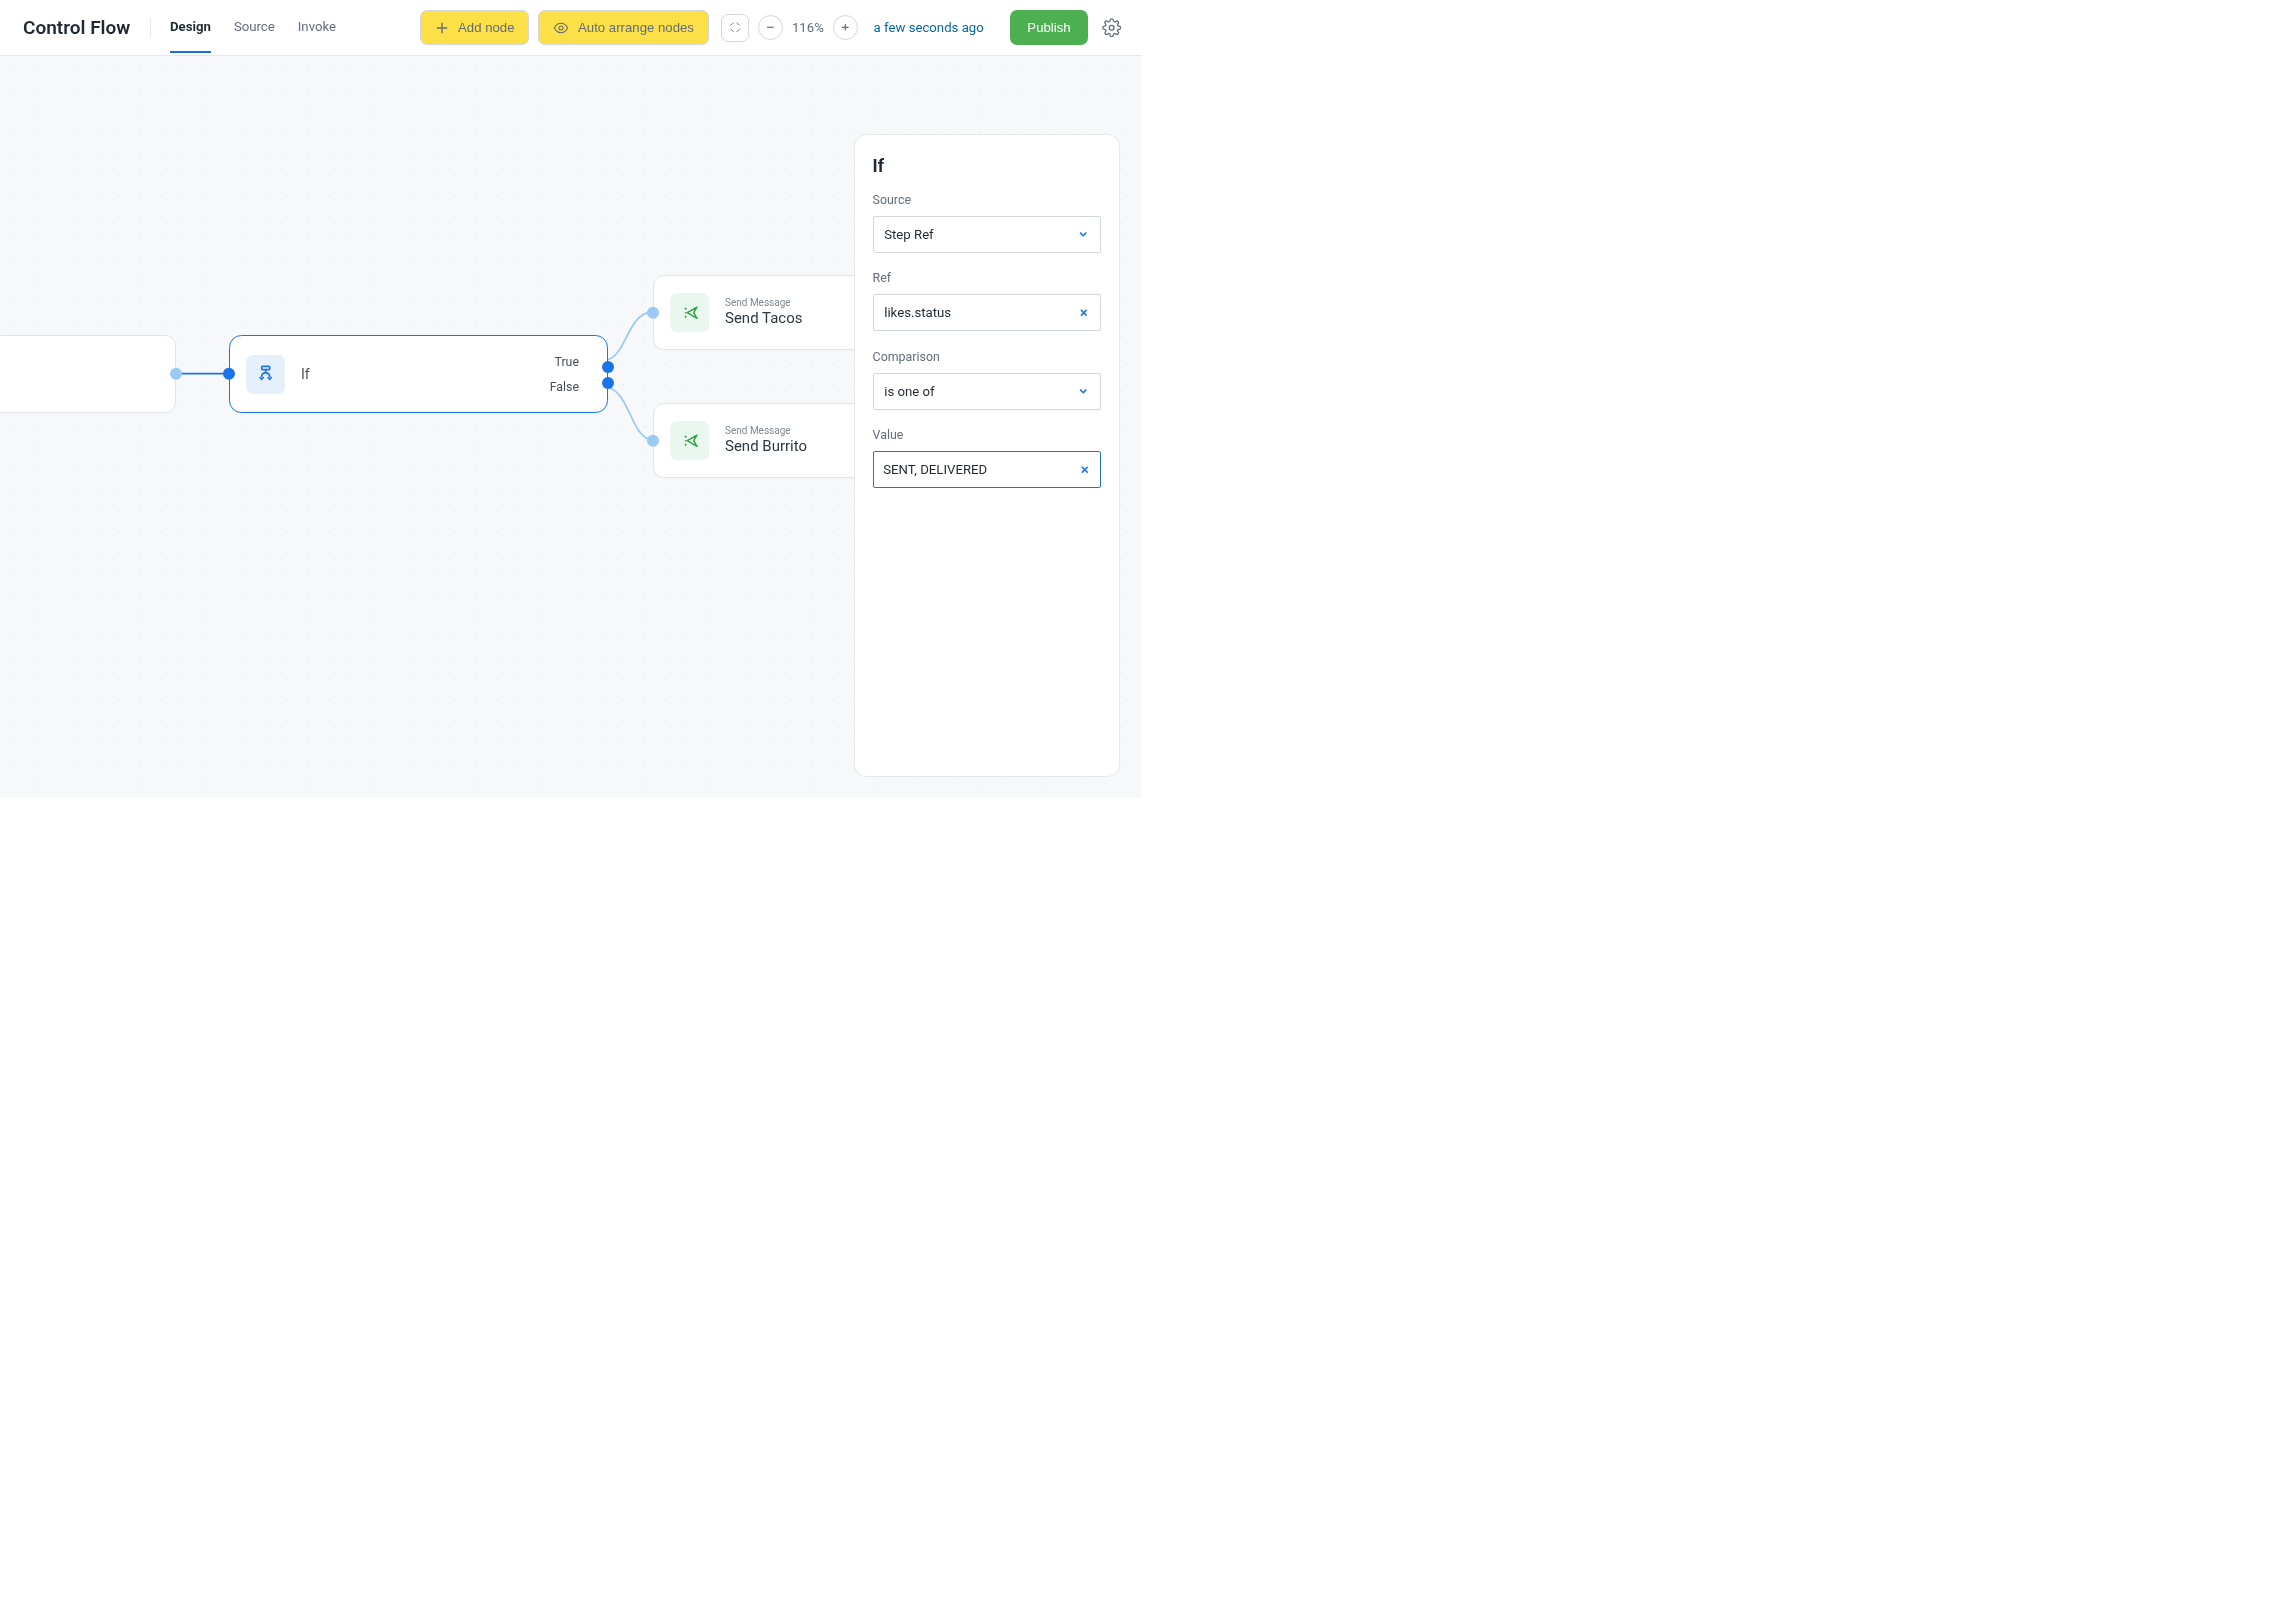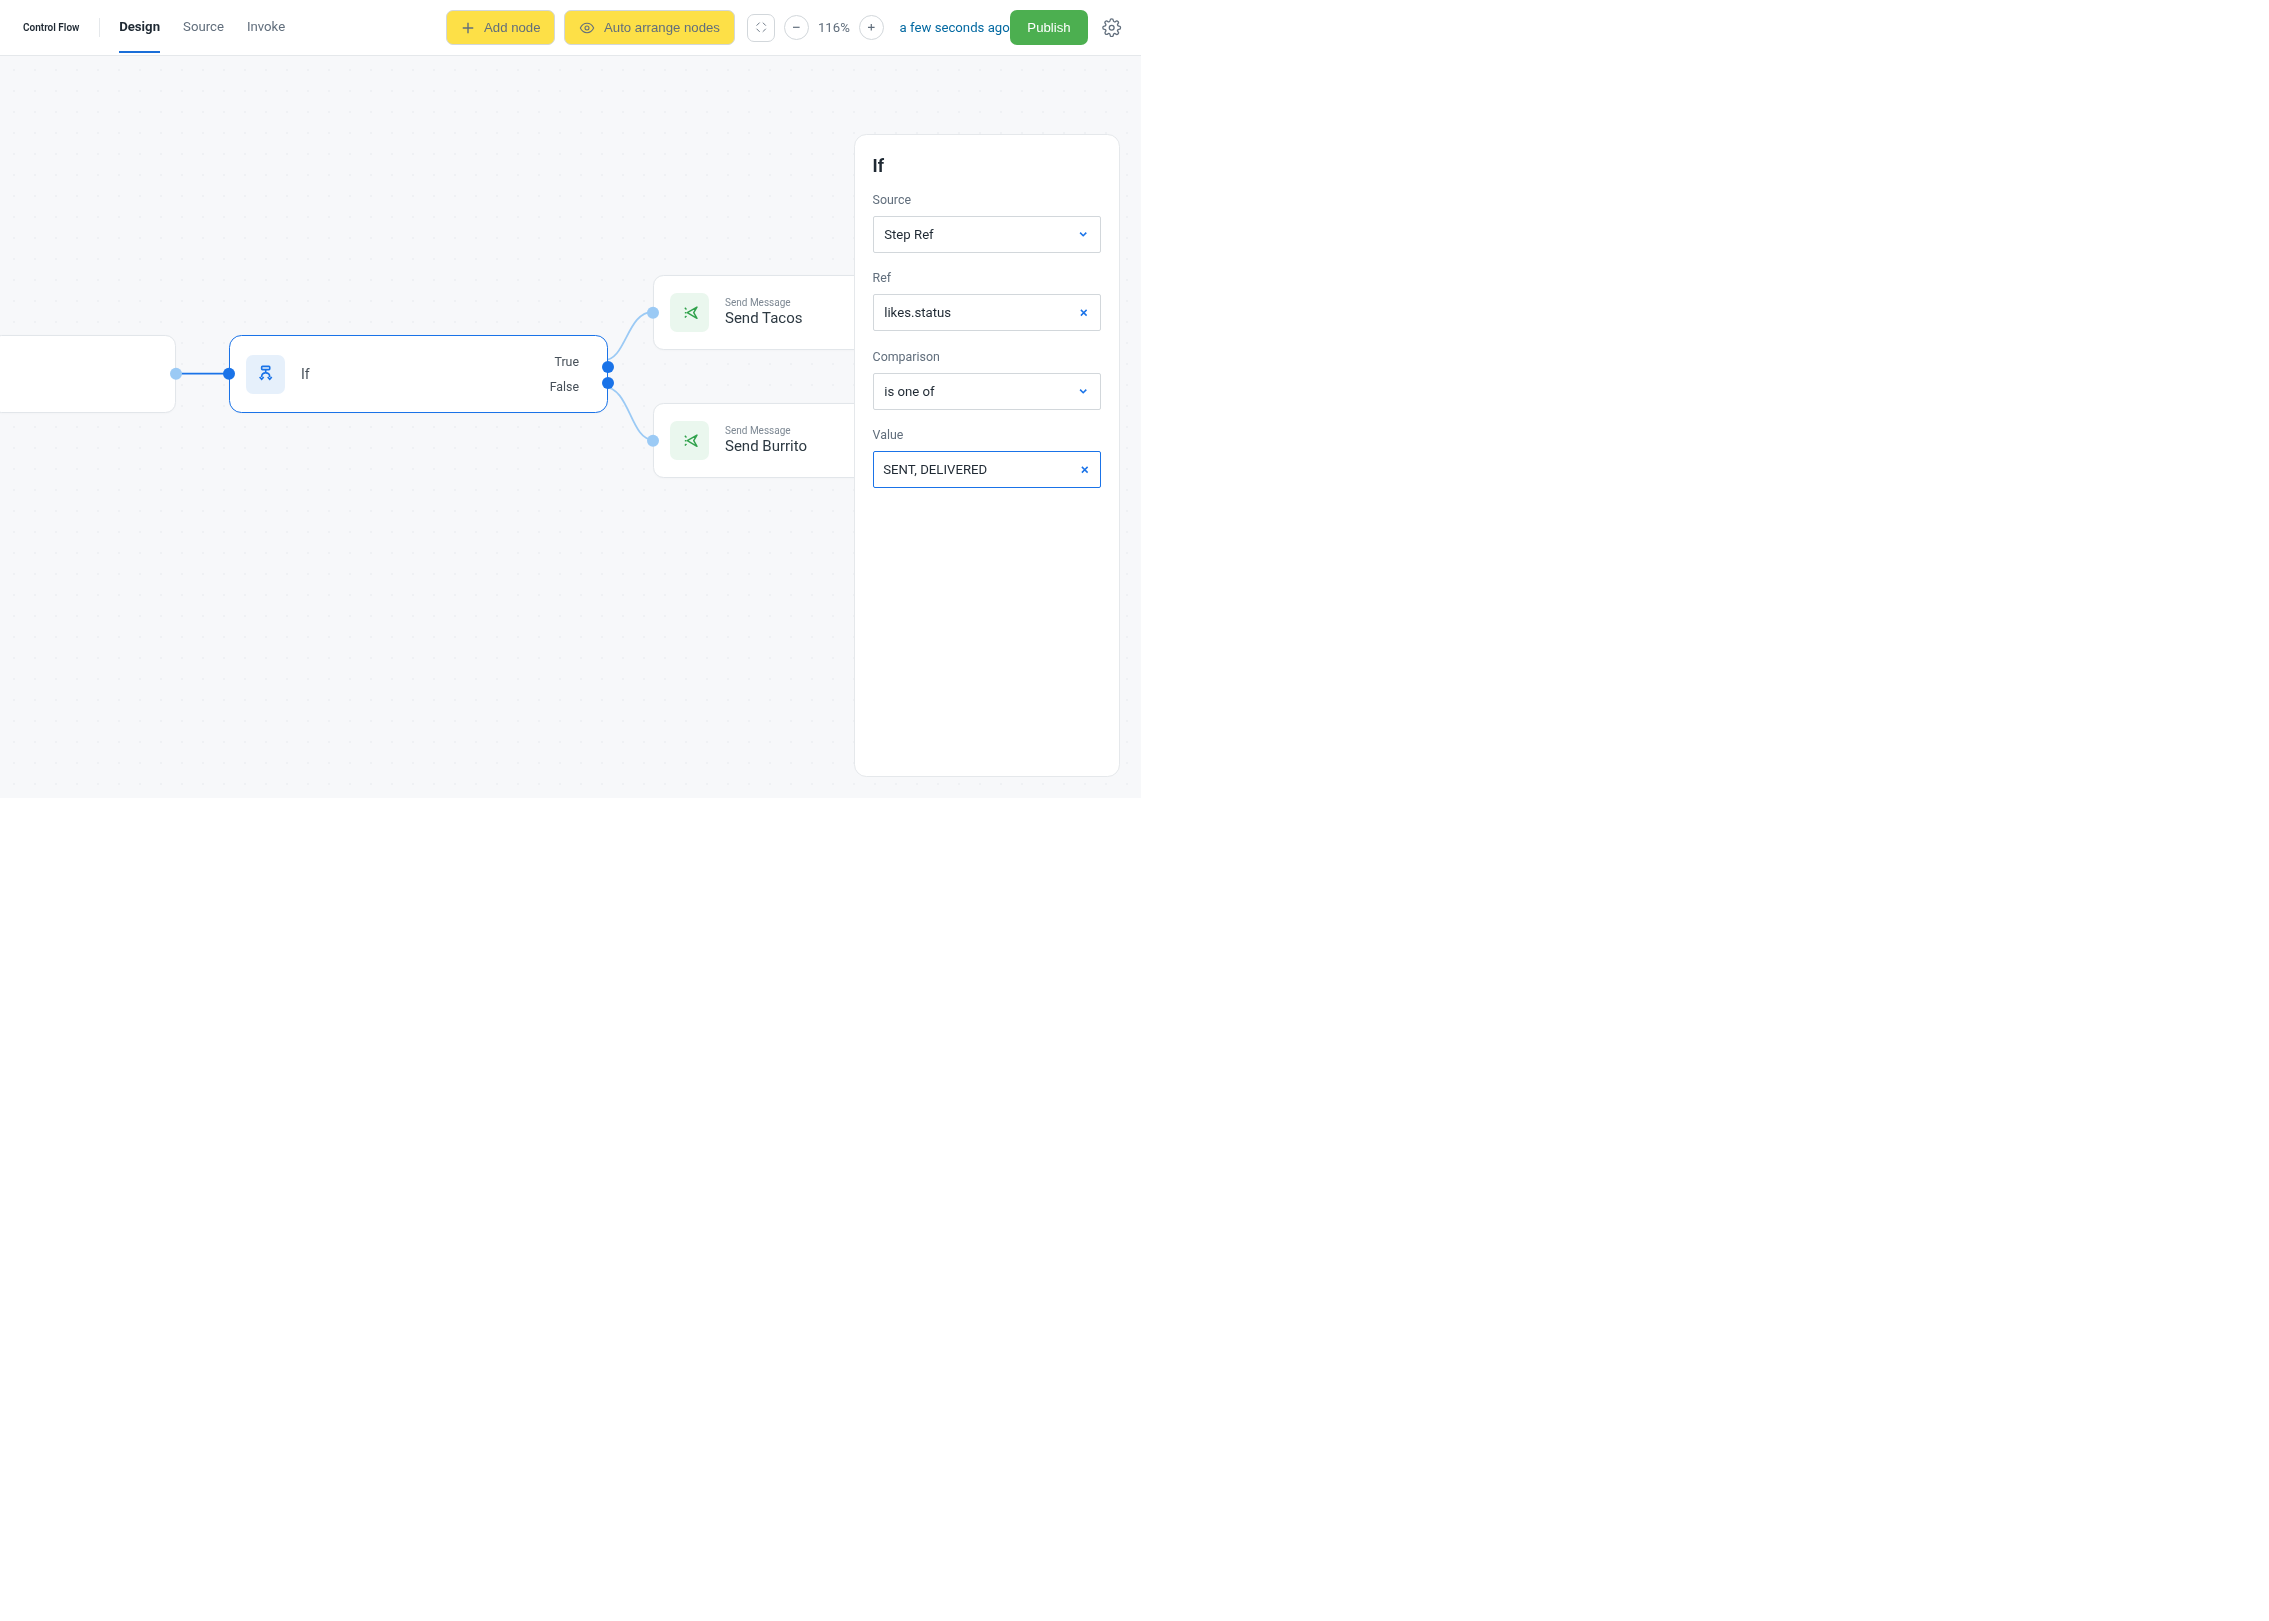--- a/index.html
+++ b/index.html
@@ -18,21 +18,21 @@
     height: 56px;
     display: flex;
     align-items: center;
     padding: 0 19.4px 0 23px;
     border-bottom: 0.9px solid #e5e8eb;
     background: #fff;
     position: relative;
     z-index: 5;
   }
   .app-title {
-    font-size: 10px;
+    font-size: 19px;
     font-weight: 600;
     color: #1f2933;
   }
   .vsep {
     width: 0.9px; height: 19.4px; background: #e5e8eb;
     margin: 0 19.4px;
   }
   .tabs { display: flex; gap: 23px; }
   .tab {
     font-size: 13.2px;
@@ -75,21 +75,21 @@
     background:#fff;
   }
   .icon-btn.round { border-radius: 50%; width:25px; height:25px; }
   .zoom-level { font-size:13.2px; color:#616e7c; }
   .timestamp { font-size:13.2px; color:#0369a1; margin-left:16px; }
   .btn-publish {
     height:35px; padding:0 17.6px;
     background:#4caf50; color:#fff;
     border:none; border-radius:7px;
     font-size:13.2px; cursor:pointer;
-    margin-left:0;
+    margin-left:26px;
   }
   .settings-btn {
     margin-left:14px;
     color:#616e7c;
     cursor:pointer;
   }
 
   
   .canvas {
     position: absolute;

